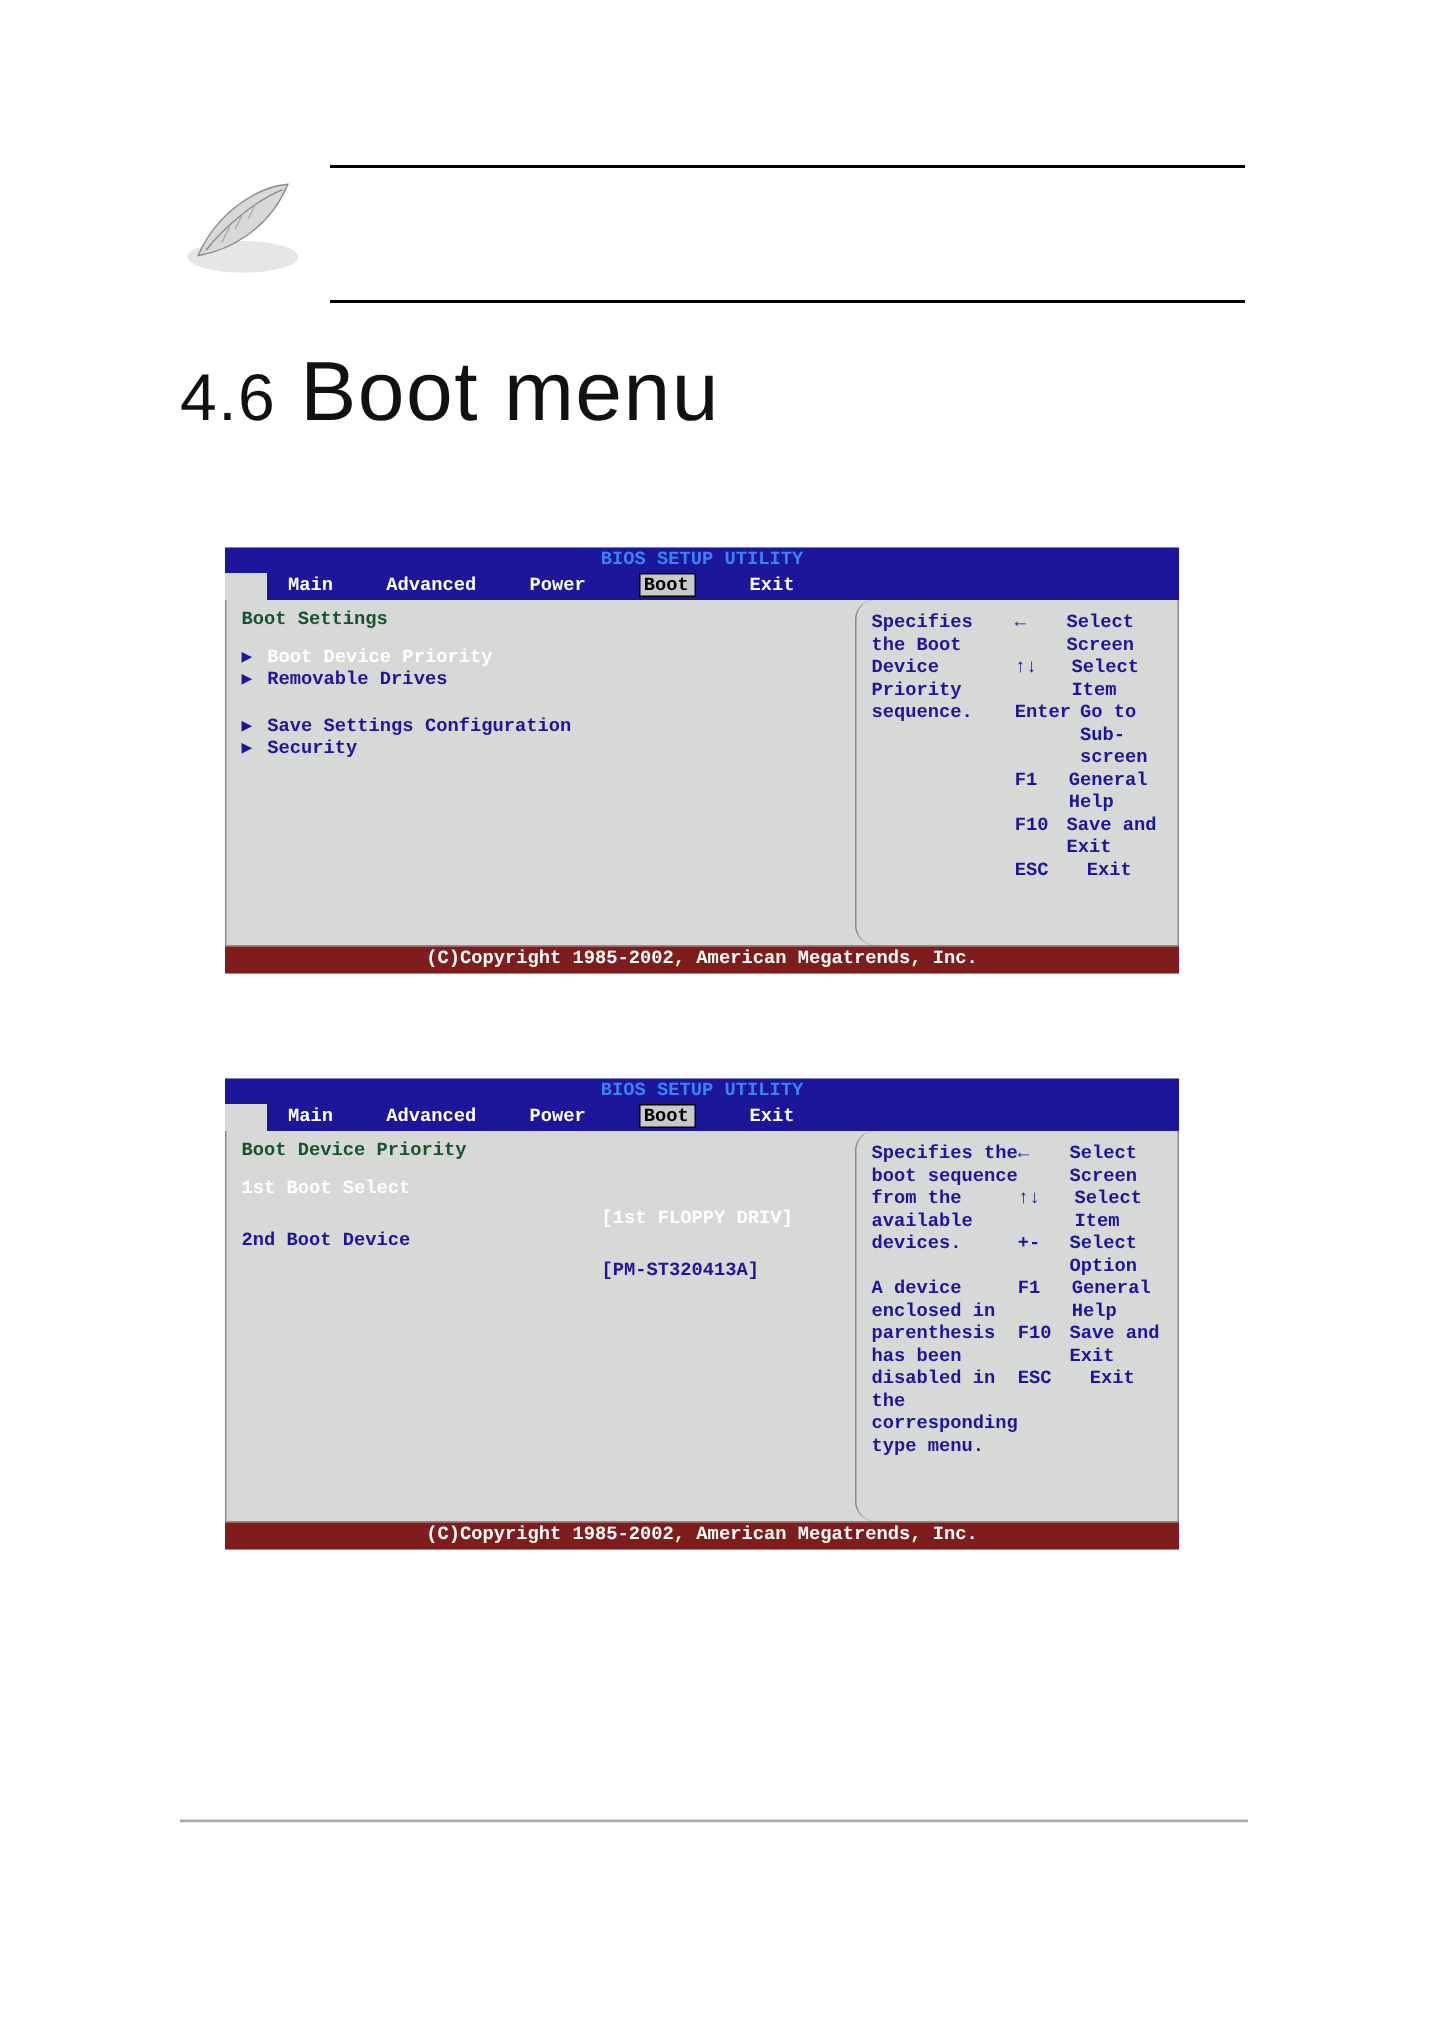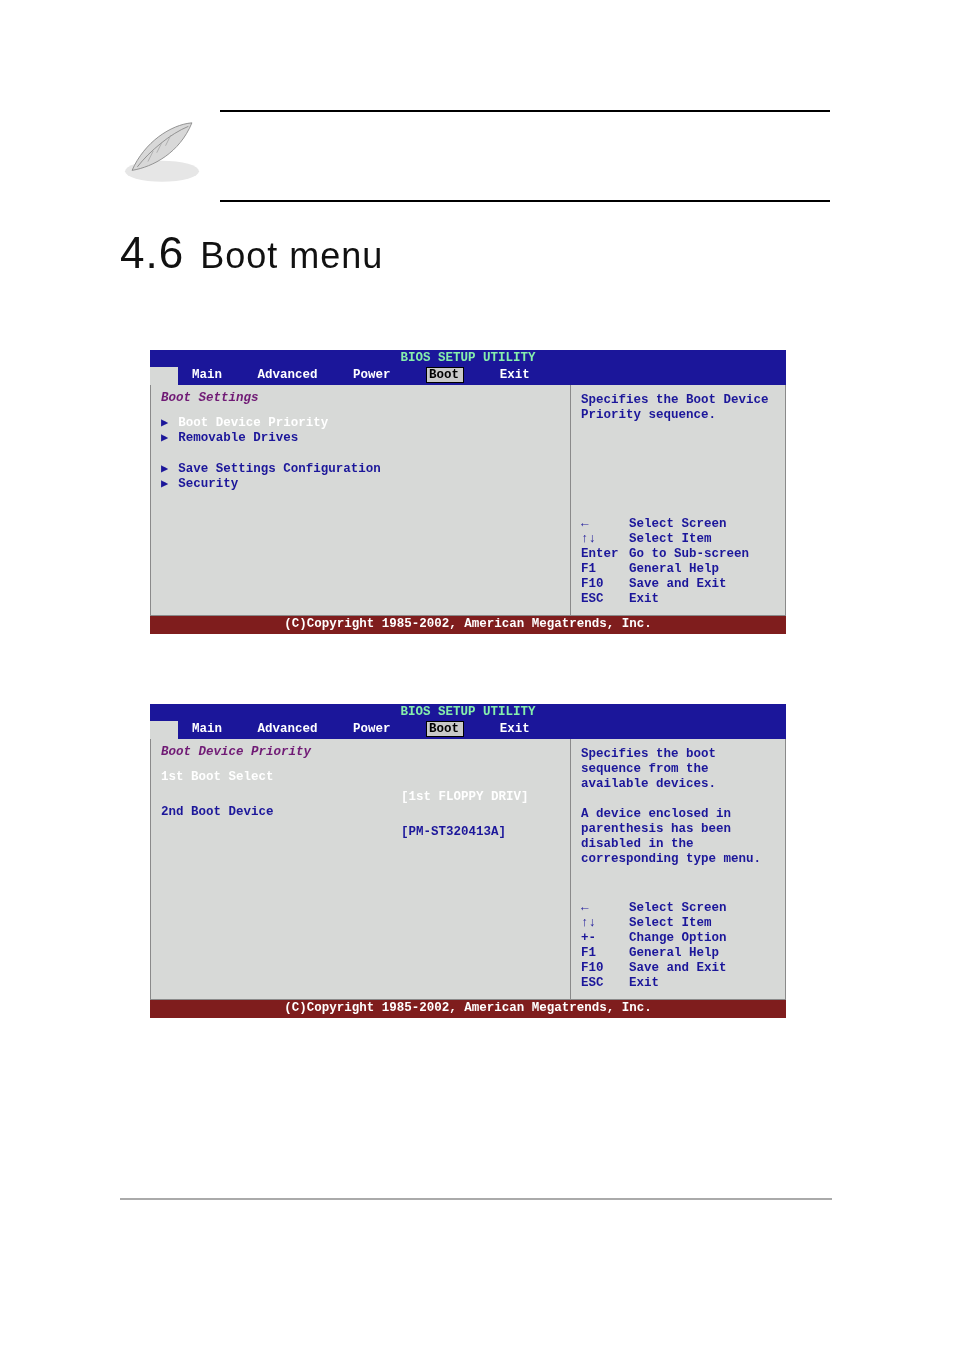--- a/index.html
+++ b/index.html
@@ -40,39 +40,39 @@
   .heading-number {
     font-family: Impact, "Arial Black", sans-serif;
     font-weight: 400;
     font-size: 44px;
     letter-spacing: 1px;
     color: #111;
   }
   .heading-title {
     font-family: Impact, "Arial Black", sans-serif;
     font-weight: 400;
-    font-size: 36px;
+    font-size: 56px;
     letter-spacing: 1px;
     color: #111;
   }
   .screenshot-wrap {
     margin: 72px 0 0 150px;
     width: 636px;
   }
   .bios {
     width: 636px;
     background: #d7d9d7;
     box-sizing: border-box;
     font-family: "Courier New", Courier, monospace;
     font-size: 12.5px;
     line-height: 15px;
   }
   .bios .bar-top {
     background: #1b169a;
-    color: #86efac;
+    color: #3b82f6;
     text-align: center;
     font-weight: bold;
     padding: 1px 17px;
   }
   .bios .bar-menu {
     background: #1b169a;
     color: #fff;
     padding: 1px 0 2px 14px;
     margin-left: 28px;
   }
@@ -89,24 +89,23 @@
     border-top: none;
     background: #d7d9d7;
     min-height: 230px;
   }
   .bios-left {
     flex: 1 1 auto;
     padding: 6px 8px 8px 10px;
     color: #1b169a;
   }
   .bios-left .section-label {
-    color: #701a75;
+    color: #14532d;
     font-weight: bold;
     margin-bottom: 10px;
-    font-style: italic;
   }
   .bios-item {
     display: flex;
     align-items: center;
     gap: 10px;
     color: #1b169a;
     font-weight: bold;
     margin: 0;
   }
   .bios-item .arrow {
@@ -114,23 +113,24 @@
     font-size: 12px;
   }
   .bios-item-text { color: #1b169a; }
   .bios-item.first .bios-item-text { color: #fff; }
   .bios-right {
     width: 196px;
     border-left: 1px solid #8a8a8a;
     padding: 8px 8px 8px 10px;
     color: #1b169a;
     display: flex;
-    flex-direction: column;
+    flex-direction: row;
     justify-content: space-between;
     font-weight: bold;
+    border-radius: 13px;
   }
   .help-text { color: #1b169a; }
   .keys { color: #111; font-weight: bold; color:#1b169a; }
   .keys .row { display: flex; gap: 6px; color:#1b169a; }
   .keys .k { width: 42px; color:#1b169a; }
   .keys .row.icon .k { width:42px; }
   .copyright {
     background: #7f1d1d;
     color: #fff;
     text-align: center;
@@ -279,21 +279,21 @@
             <div class="row icon">
                 <div class="k">←</div>
                 <div>Select Screen</div>
               </div>
             <div class="row icon">
                 <div class="k">↑↓</div>
                 <div>Select Item</div>
               </div>
             <div class="row">
                 <div class="k">+-</div>
-                <div>Change Option</div>
+                <div>Select Option</div>
               </div>
             <div class="row">
                 <div class="k">F1</div>
                 <div>General Help</div>
               </div>
             <div class="row">
                 <div class="k">F10</div>
                 <div>Save and Exit</div>
               </div>
             <div class="row">

